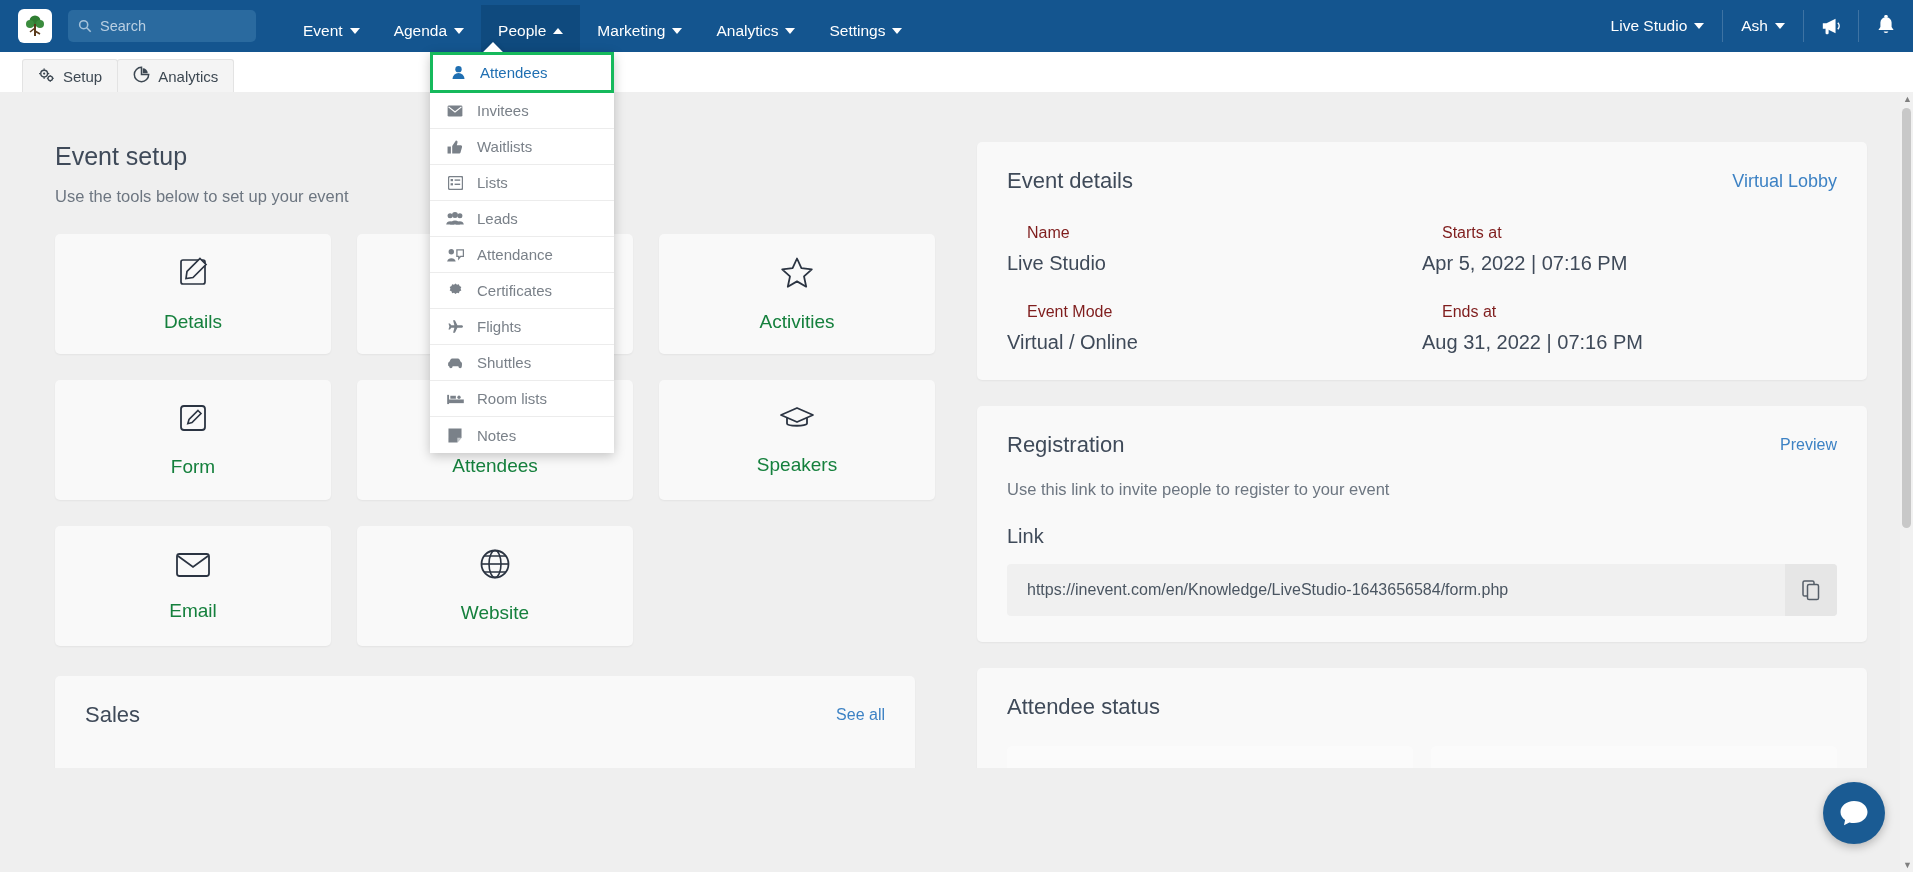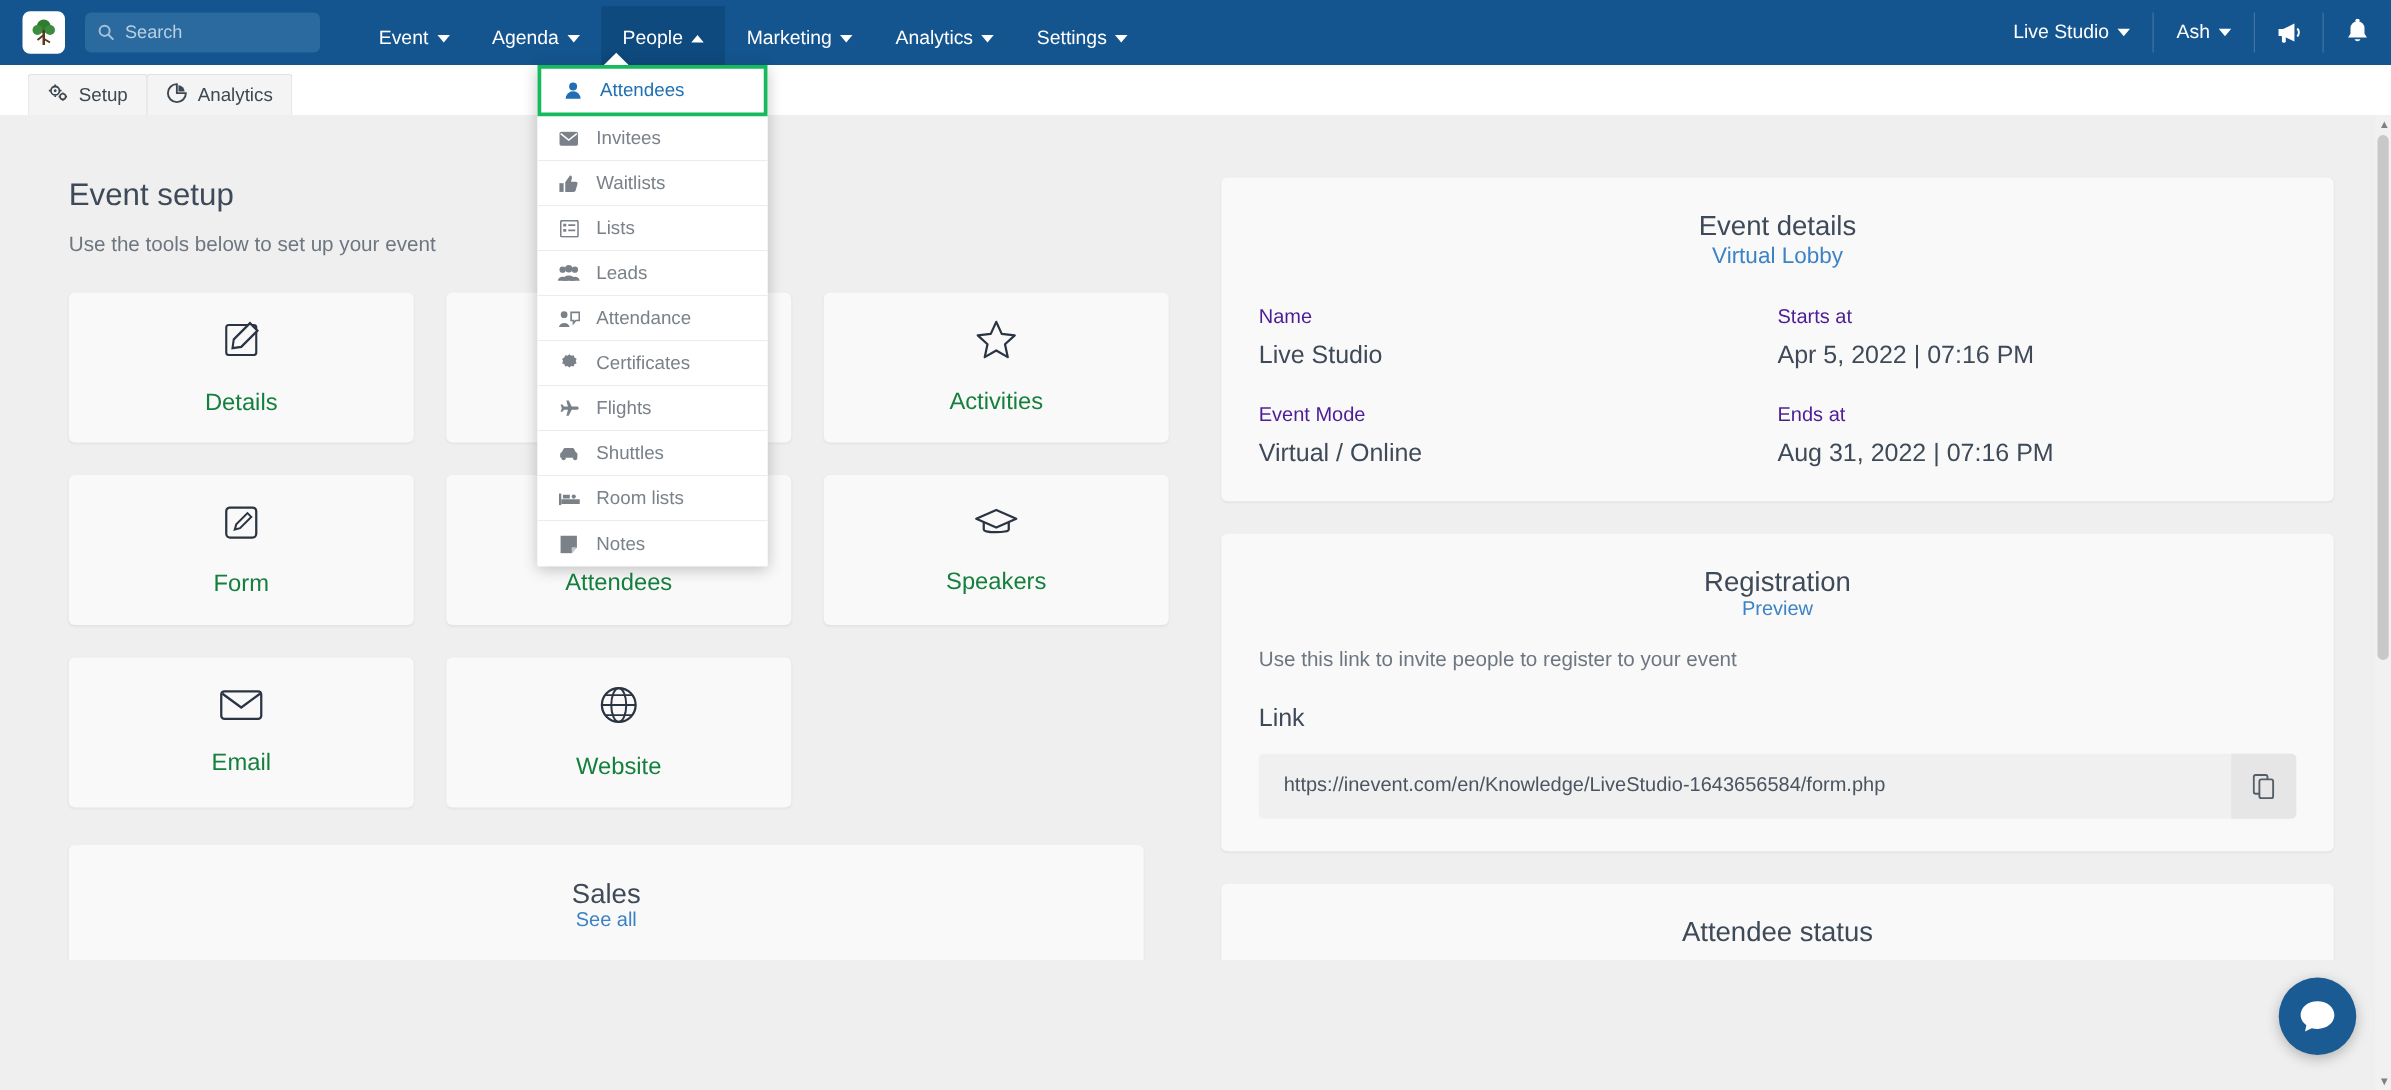--- a/index.html
+++ b/index.html
@@ -85,34 +85,34 @@
     display: flex; flex-direction: column; align-items: center;
     justify-content: center; gap: 18px; cursor: pointer;
     box-shadow: 0 1px 2px rgba(0,0,0,.05);
   }
   .tile-label { font-size: 19px; color: #15803d; text-align: right; }
 
   .sales-card {
     margin-top: 30px; width: 860px; height: 180px; background: #f9f9f9;
     border-radius: 5px; padding: 26px 30px; box-shadow: 0 1px 2px rgba(0,0,0,.05);
   }
-  .card-head { display: flex; align-items: center; justify-content: space-between; flex-direction: column; }
+  .card-head { display: flex; align-items: center; justify-content: space-between; }
   .card-title { font-size: 22px; color: #3f4a59; }
   .link { color: #3d82c4; font-size: 16px; cursor: pointer; }
   .link.lg { font-size: 18px; }
 
   .panel {
     background: #f9f9f9; border-radius: 5px; padding: 26px 30px;
     box-shadow: 0 1px 2px rgba(0,0,0,.05);
   }
   .panel + .panel { margin-top: 26px; }
   .detail-grid { display: flex; margin-top: 30px; }
   .detail-col { width: 50%; }
   .detail-group + .detail-group { margin-top: 28px; }
-  .detail-label { font-size: 16px; color: #4c1d95; }
+  .detail-label { font-size: 16px; color: #7f1d1d; margin-left: 20px; }
   .detail-value { font-size: 20px; color: #3f4a59; margin-top: 10px; }
 
   .reg-desc { font-size: 16.5px; color: #6d7681; margin-top: 22px; }
   .reg-link-label { font-size: 20px; color: #3f4a59; margin-top: 26px; }
   .url-row {
     margin-top: 16px; height: 52px; background: #f0f0f0; border-radius: 4px;
     display: flex; align-items: center; padding-left: 20px;
   }
   .url-text { font-size: 16px; color: #4a5561; }
   .copy-btn {

